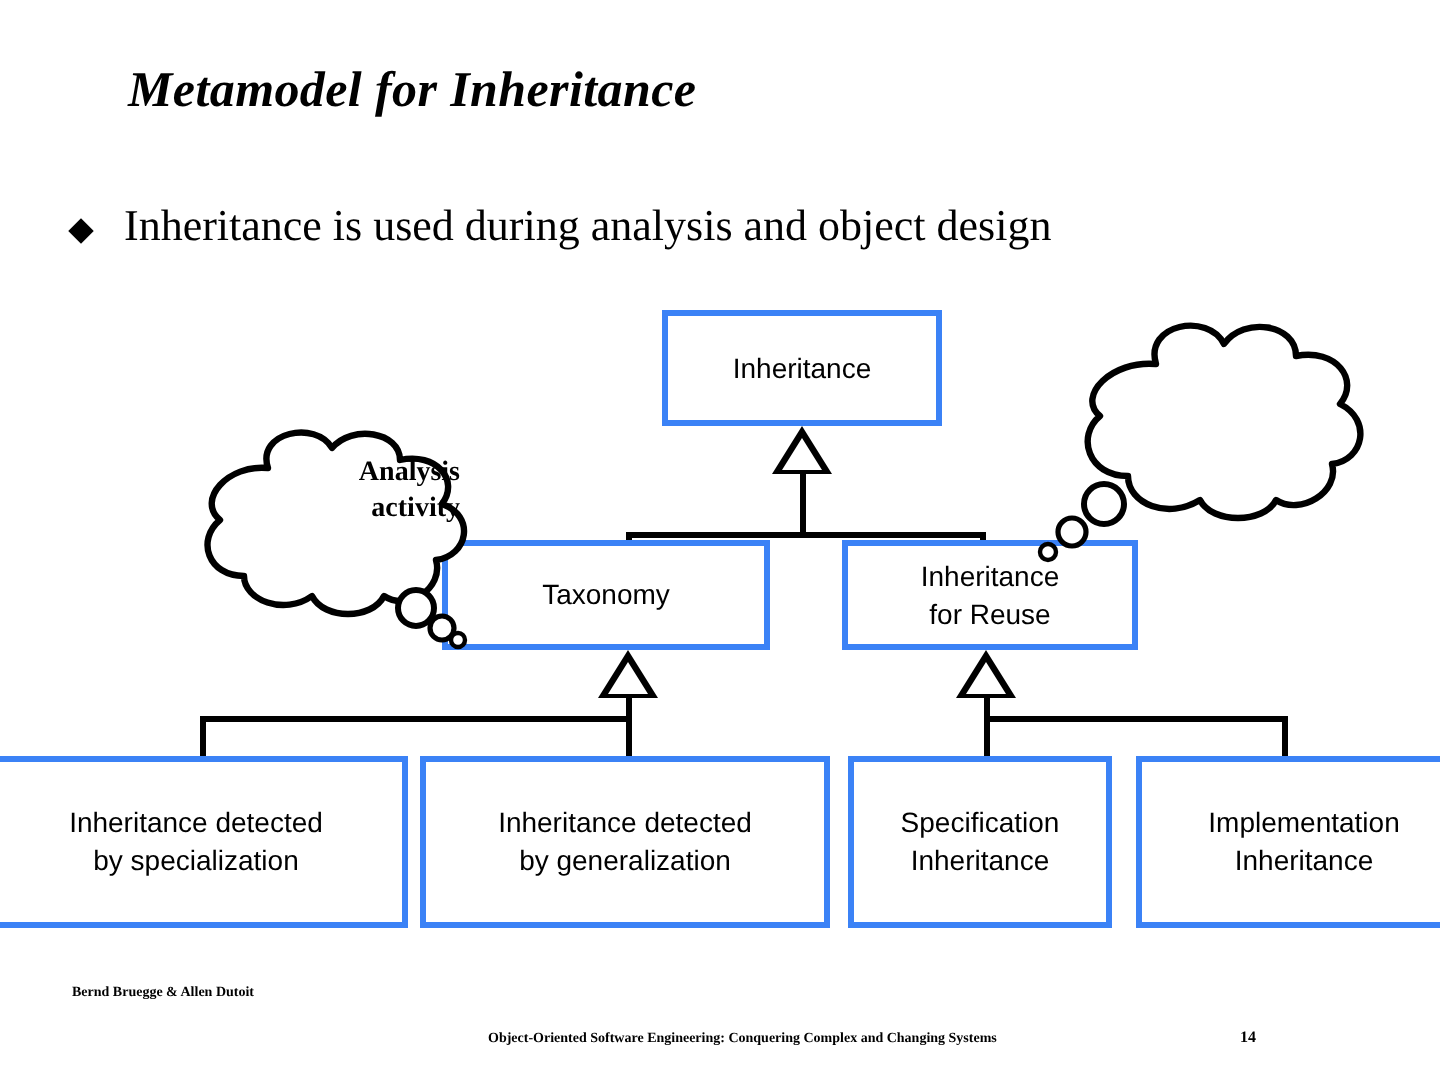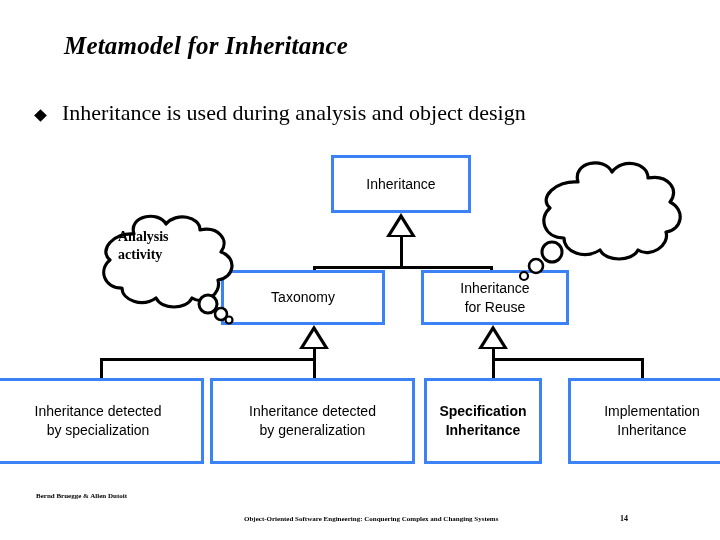--- a/index.html
+++ b/index.html
@@ -74,21 +74,21 @@
     z-index: 3;
   }
   .uml-box .box-label { display: block; white-space: pre-line; }
 
   
   #box-inheritance        { left: 331px; top: 155px; width: 140px; height: 58px; }
   #box-taxonomy           { left: 221px; top: 270px; width: 164px; height: 55px; }
   #box-inh-reuse          { left: 421px; top: 270px; width: 148px; height: 55px; }
   #box-detect-special     { left: -8px;  top: 378px; width: 212px; height: 86px; }
   #box-detect-general     { left: 210px; top: 378px; width: 205px; height: 86px; }
-  #box-spec-inheritance   { left: 424px; top: 378px; width: 118px; height: 86px; font-weight: bold; }
+  #box-spec-inheritance   { left: 424px; top: 378px; width: 132px; height: 86px; }
   #box-impl-inheritance   { left: 568px; top: 378px; width: 168px; height: 86px; }
 
   
   .line {
     position: absolute;
     background: #000000;
     z-index: 1;
   }
   .h-line { height: 3px; }
   .v-line { width: 3px; }
@@ -114,21 +114,21 @@
   
   .cloud-group { position: absolute; z-index: 4; }
   .cloud-group svg { display: block; overflow: visible; }
   .cloud-text {
     position: absolute;
     font-family: "Liberation Serif", serif;
     font-weight: bold;
     font-size: 14px;
     line-height: 1.25;
     color: #000000;
-    text-align: left;
+    text-align: right;
     white-space: pre-line;
     z-index: 5;
   }
   #cloud-analysis      { left: 88px;  top: 212px; }
   #cloud-analysis-text { left: 118px; top: 228px; width: 112px; }
   #cloud-object        { left: 520px; top: 152px; }
   #cloud-object-text   { left: 572px; top: 180px; width: 92px; text-align: left; }
 
   
   .footer-item {

